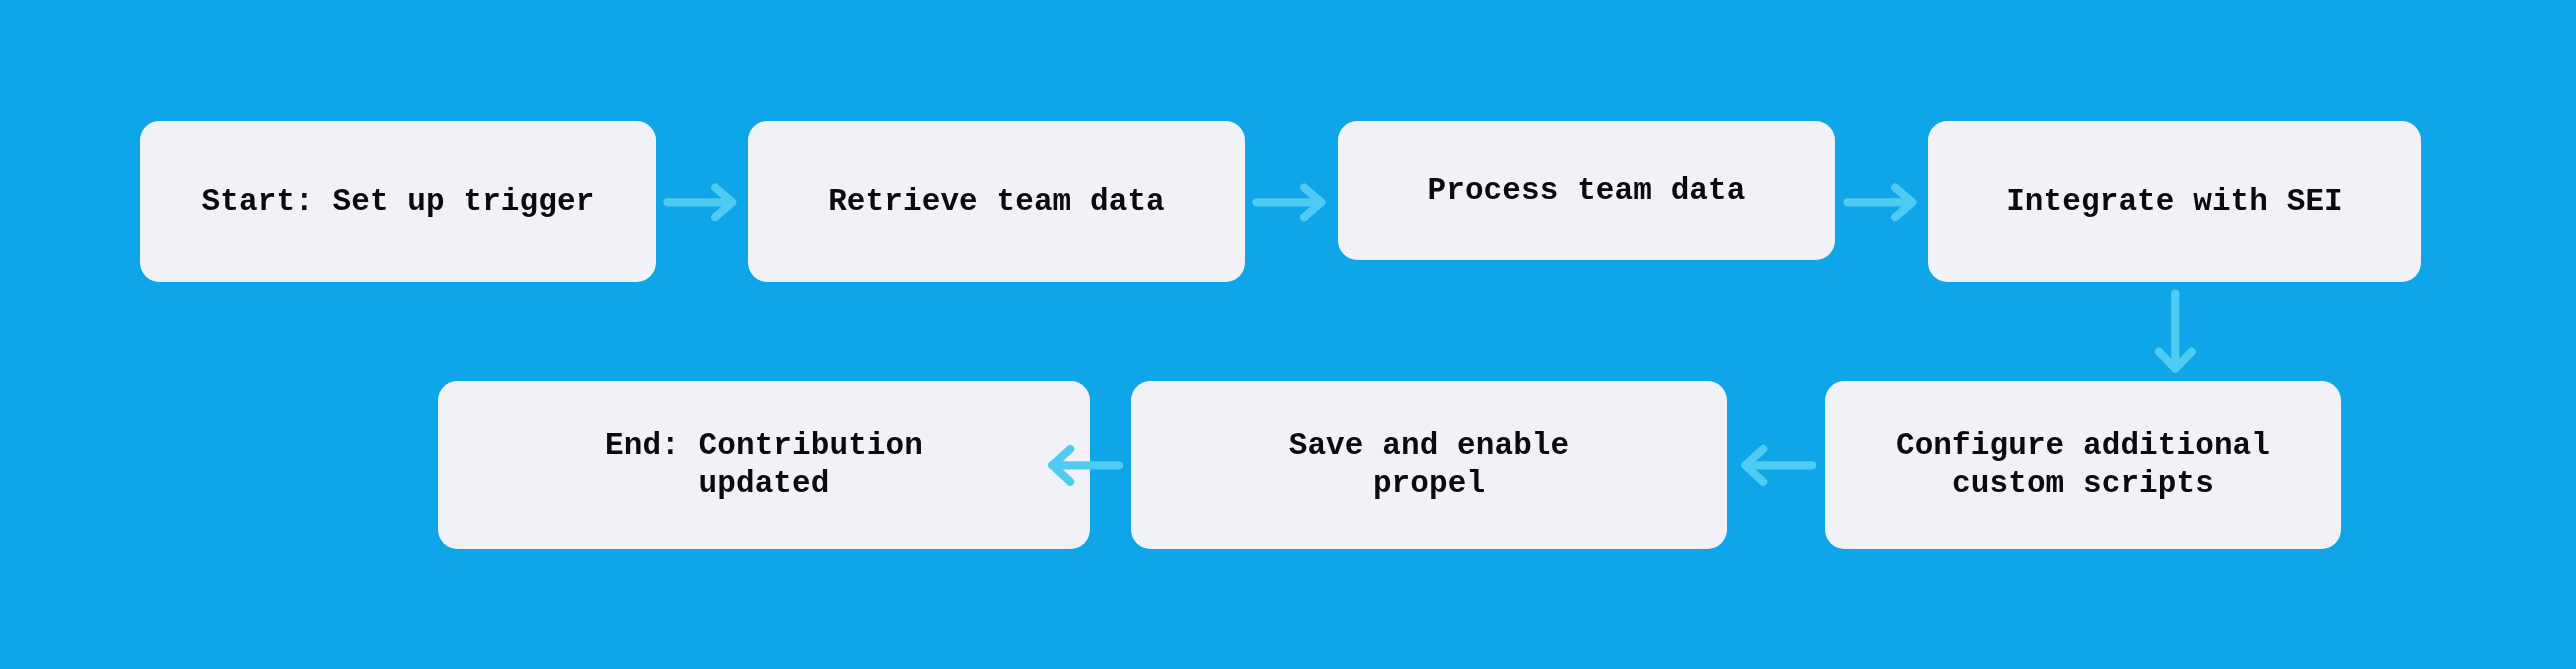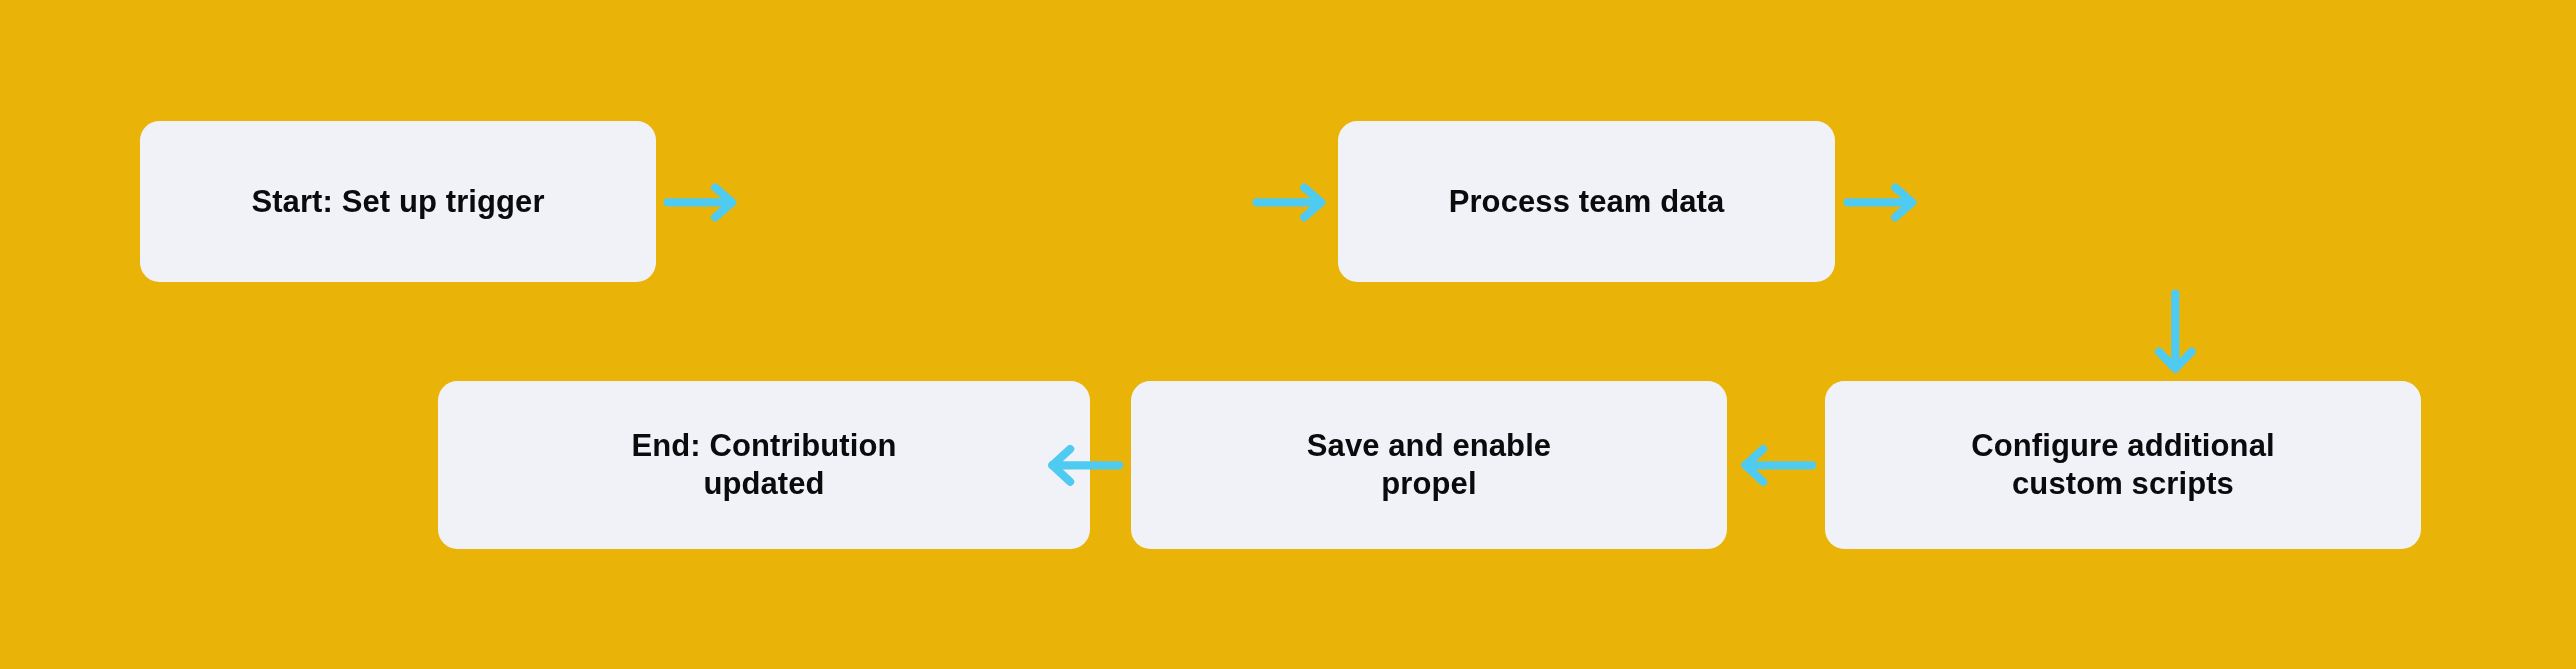--- a/index.html
+++ b/index.html
@@ -7,22 +7,23 @@
     padding: 0;
     background: #ffffff;
   }
   body {
     font-family: "Liberation Sans", sans-serif;
   }
   #canvas {
     position: relative;
     width: 2576px;
     height: 669px;
-    background: #eab308;
+    background: #0ea5e9;
     overflow: hidden;
+    font-family: Liberation Mono, monospace;
   }
   .node {
     position: absolute;
     box-sizing: border-box;
     background: #F1F2F7;
     border-radius: 19.4px;
     display: flex;
     align-items: center;
     justify-content: center;
     text-align: center;
@@ -56,27 +57,33 @@
 </style>
 </head>
 <body>
 
 <div id="canvas">
 
   <div class="node" style="left:140px; top:121px; width:516px; height:161px;">
     <span class="node-label">Start: Set up trigger</span>
   </div>
 
+  <div class="node" style="left:748px; top:121px; width:497px; height:161px;">
+    <span class="node-label">Retrieve team data</span>
+  </div>
 
-  <div class="node" style="left:1338px; top:121px; width:497px; height:161px;justify-content:center;">
+  <div class="node" style="left:1338px; top:121px; width:497px; height:139px;justify-content:center;">
     <span class="node-label">Process team data</span>
   </div>
 
+  <div class="node" style="left:1928px; top:121px; width:493px; height:161px;">
+    <span class="node-label">Integrate with SEI</span>
+  </div>
 
-  <div class="node" style="left:1825px; top:381px; width:596px; height:168px;">
+  <div class="node" style="left:1825px; top:381px; width:516px; height:168px;">
     <span class="node-label">Configure additional
 custom scripts</span>
   </div>
 
   <div class="node" style="left:1131px; top:381px; width:596px; height:168px;align-items:center;">
     <span class="node-label">Save and enable
 propel</span>
   </div>
 
   <div class="node" style="left:438px; top:381px; width:652px; height:168px;">

